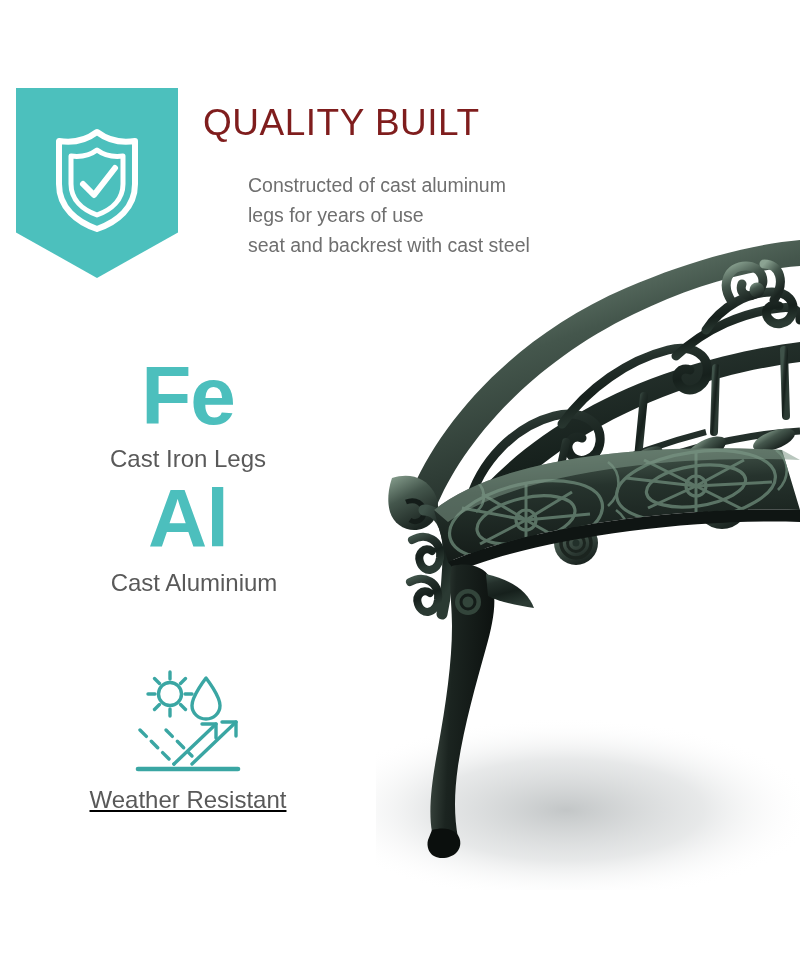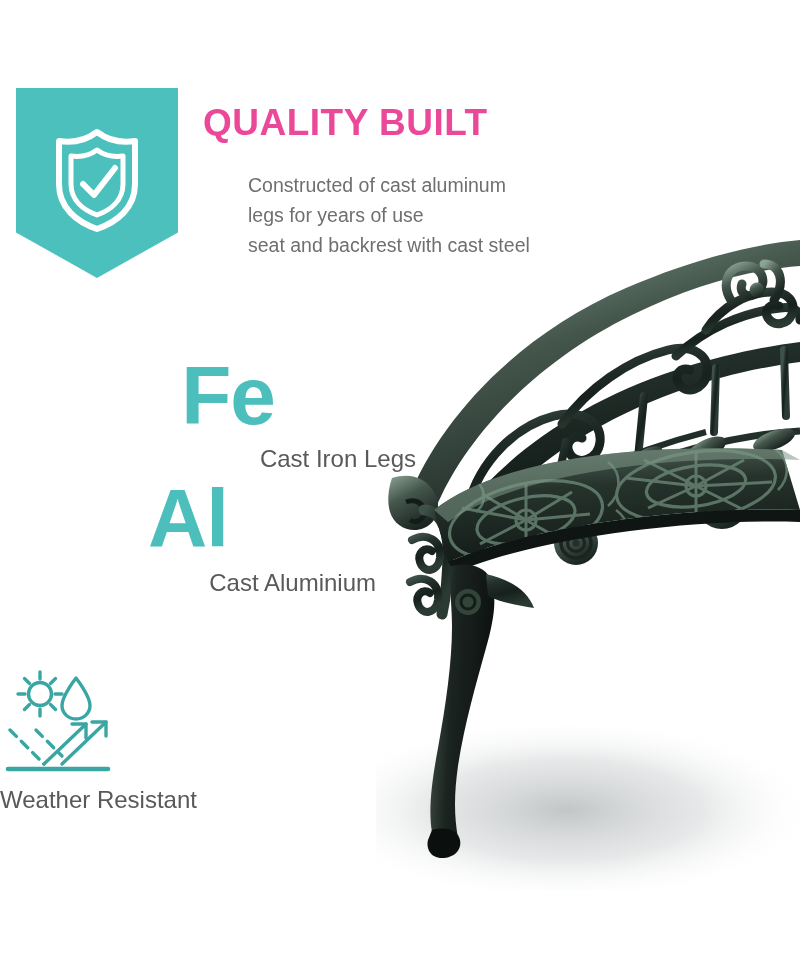--- a/index.html
+++ b/index.html
@@ -42,23 +42,23 @@
     transform: translateX(-50%);
     width: 96px;
     height: 108px;
   }
 
   .qb-title {
     position: absolute;
     left: 203px;
     top: 102px;
     font-size: 37px;
-    font-weight: 700;
+    font-weight: 400;
     letter-spacing: 0.5px;
-    color: #ec4899;
+    color: #7f1d1d;
     white-space: nowrap;
   }
   .qb-body {
     position: absolute;
     left: 203px;
     top: 170px;
     width: 400px;
     font-size: 19.5px;
     line-height: 30px;
     color: #6f6f6f;
@@ -77,37 +77,38 @@
   .mat-symbol {
     color: #4cbfbd;
     font-weight: bold;
     letter-spacing: -1px;
     line-height: 1;
   }
   .mat-caption {
     color: #595959;
     font-weight: 400;
     line-height: 1.18;
-    text-align: right;
-  }
-  .mat-fe { top: 355px; margin-left: 40px; }
+  }
+  .mat-fe { top: 355px; }
   .mat-fe .mat-symbol { font-size: 82px; }
   .mat-fe .mat-caption { font-size: 24px; margin-top: 8px; }
 
   .mat-al { top: 477px; }
   .mat-al .mat-symbol { font-size: 82px; }
   .mat-al .mat-caption { font-size: 24px; margin-top: 10px; }
   .mat-al .mat-caption span { display: block; padding-left: 12px; }
 
   
   .weather {
     position: absolute;
     left: 0;
     top: 668px;
     width: 376px;
+    text-align: center;
+    text-decoration: underline;
   }
   .weather-icon { width: 116px; height: 108px; display: inline-block; }
   .weather-caption {
     font-size: 24px;
     color: #595959;
     margin-top: 6px;
   }
 
   
   .product {

